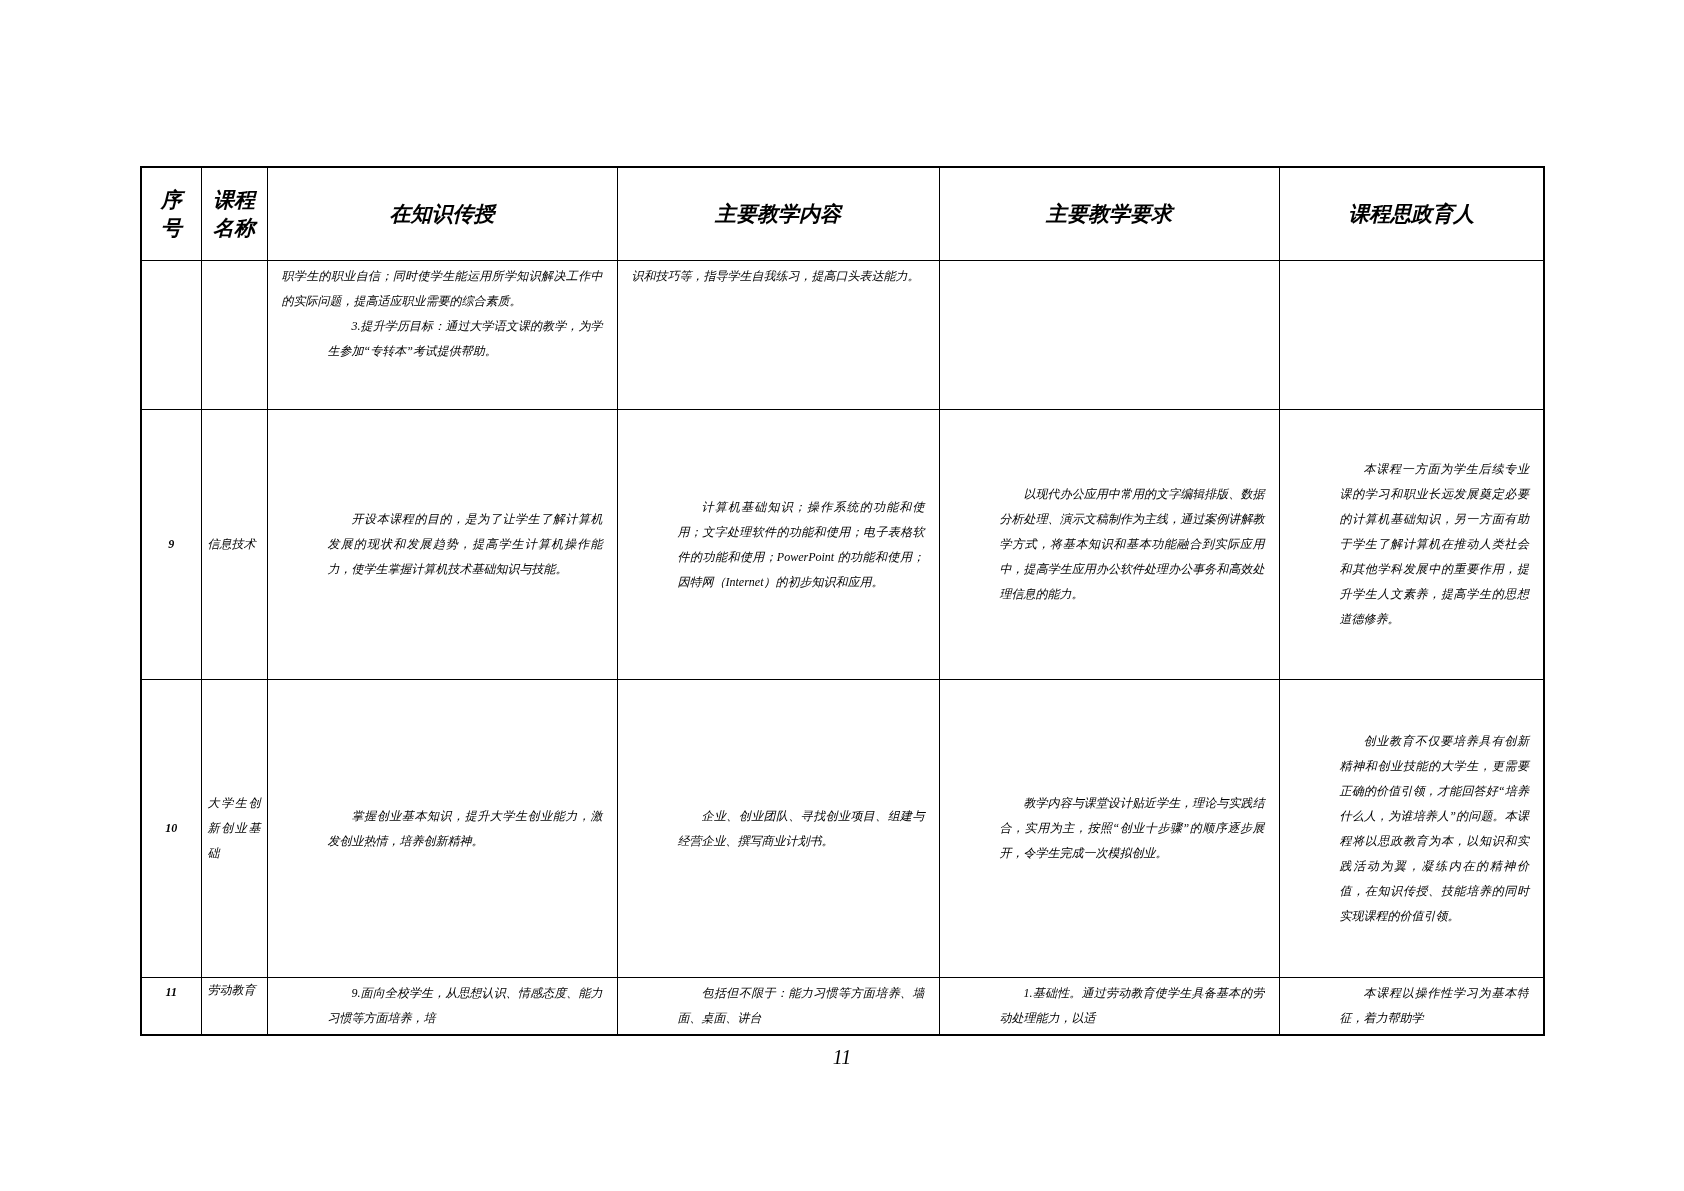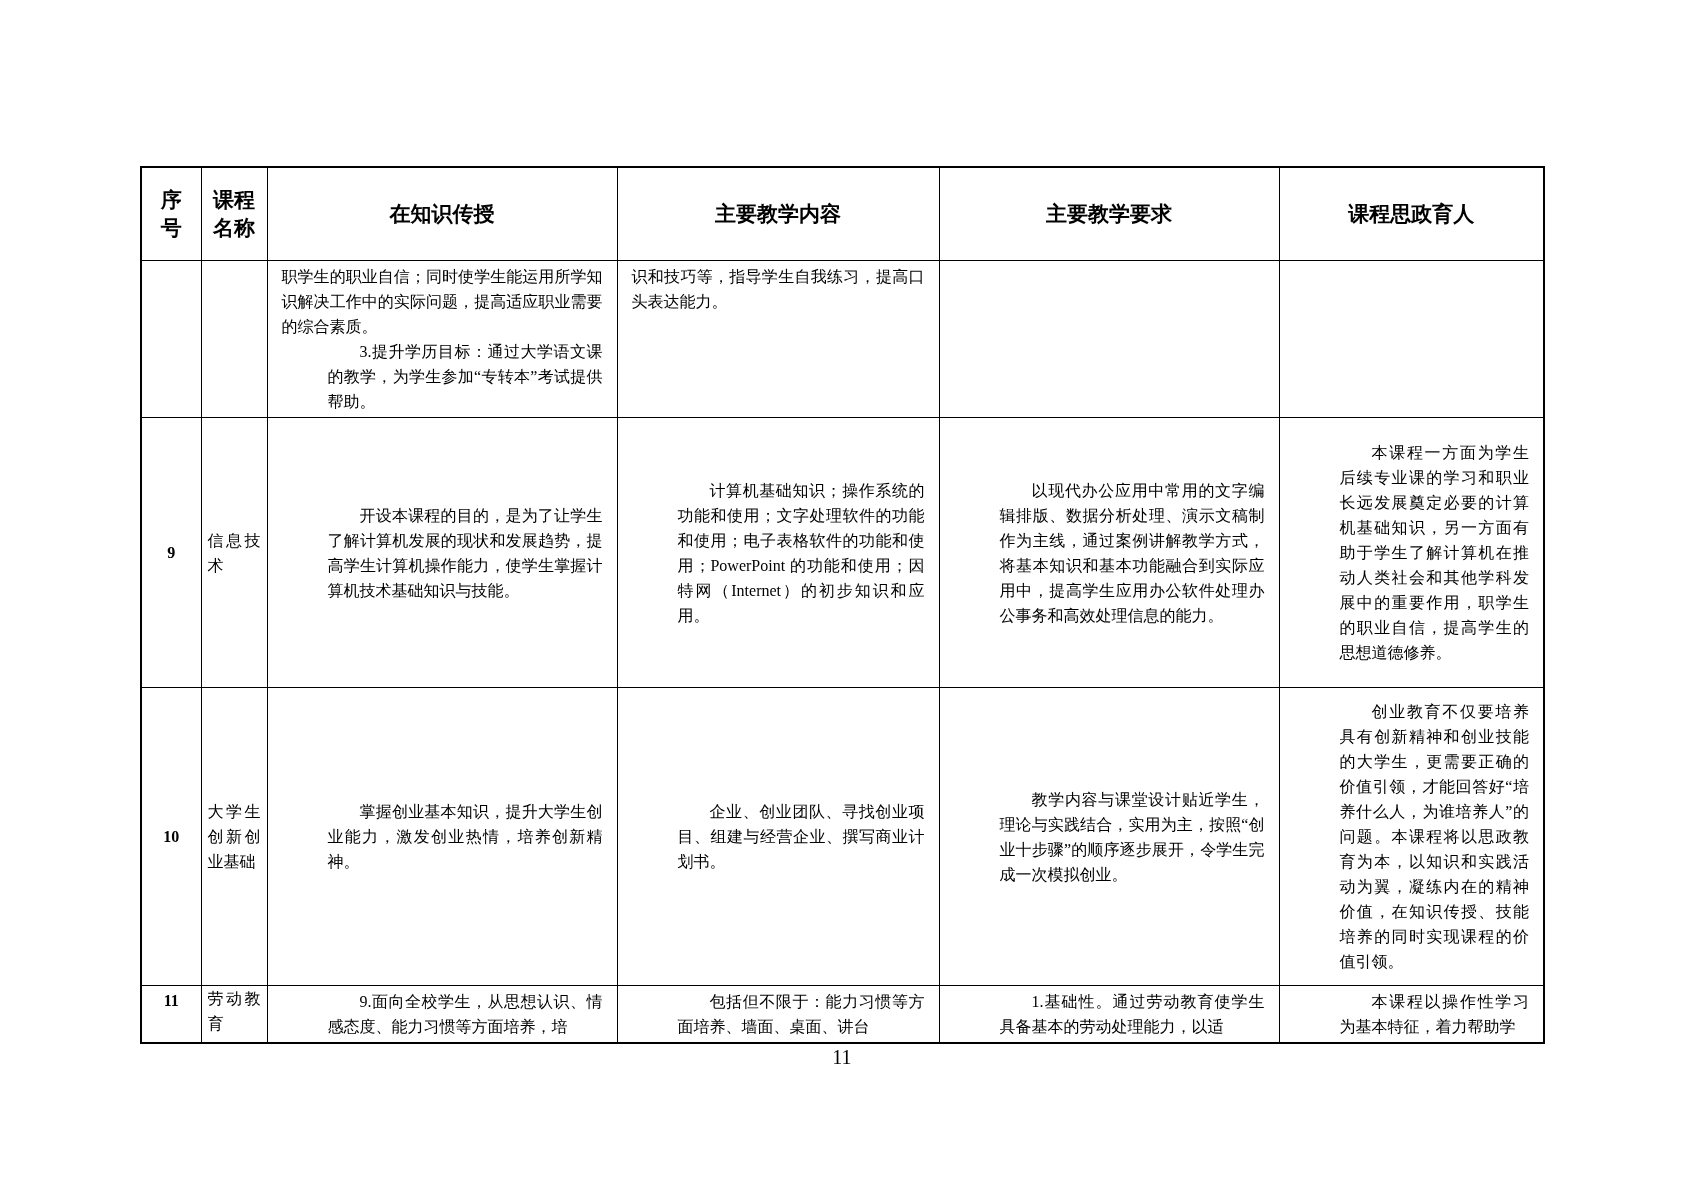--- a/index.html
+++ b/index.html
@@ -3,31 +3,32 @@
 <meta charset="utf-8">
 <style>
   html,body{margin:0;padding:0;background:#e8e8e8;}
   .page{
     position:relative;
     width:1684px;height:1191px;
     background:#ffffff;
     font-family:"Liberation Serif", serif;
     color:#000;
     overflow:hidden;
+    font-style:italic;
   }
   table.course-table{
     position:absolute;left:140px;top:166px;
     width:1403px;
     border-collapse:collapse;
     table-layout:fixed;
     border:2px solid #000;
   }
   th,td{
     border:1px solid #000;
-    font-size:16px;
+    font-size:12px;
     line-height:25px;
     padding:3px 14px;
     word-break:break-all;
     overflow:hidden;
   }
   th{
     font-family:"Liberation Sans", sans-serif;
     font-weight:bold;
     font-size:21px;
     line-height:28px;
@@ -109,21 +110,21 @@
         <td>
           <p class="ind">开设本课程的目的，是为了让学生了解计算机发展的现状和发展趋势，提高学生计算机操作能力，使学生掌握计算机技术基础知识与技能。</p>
         </td>
         <td>
           <p class="ind">计算机基础知识；操作系统的功能和使用；文字处理软件的功能和使用；电子表格软件的功能和使用；PowerPoint 的功能和使用；因特网（Internet）的初步知识和应用。</p>
         </td>
         <td>
           <p class="ind">以现代办公应用中常用的文字编辑排版、数据分析处理、演示文稿制作为主线，通过案例讲解教学方式，将基本知识和基本功能融合到实际应用中，提高学生应用办公软件处理办公事务和高效处理信息的能力。</p>
         </td>
         <td>
-          <p class="ind">本课程一方面为学生后续专业课的学习和职业长远发展奠定必要的计算机基础知识，另一方面有助于学生了解计算机在推动人类社会和其他学科发展中的重要作用，职学生的职业自信，提高学生的思想道德修养。</p>
+          <p class="ind">本课程一方面为学生后续专业课的学习和职业长远发展奠定必要的计算机基础知识，另一方面有助于学生了解计算机在推动人类社会和其他学科发展中的重要作用，提升学生人文素养，提高学生的思想道德修养。</p>
         </td>
       </tr>
 
       <tr class="r-mid" style="height:298px">
         <td class="c-no">10</td>
         <td class="c-name">大学生创新创业基础</td>
         <td>
           <p class="ind">掌握创业基本知识，提升大学生创业能力，激发创业热情，培养创新精神。</p>
         </td>
         <td>

